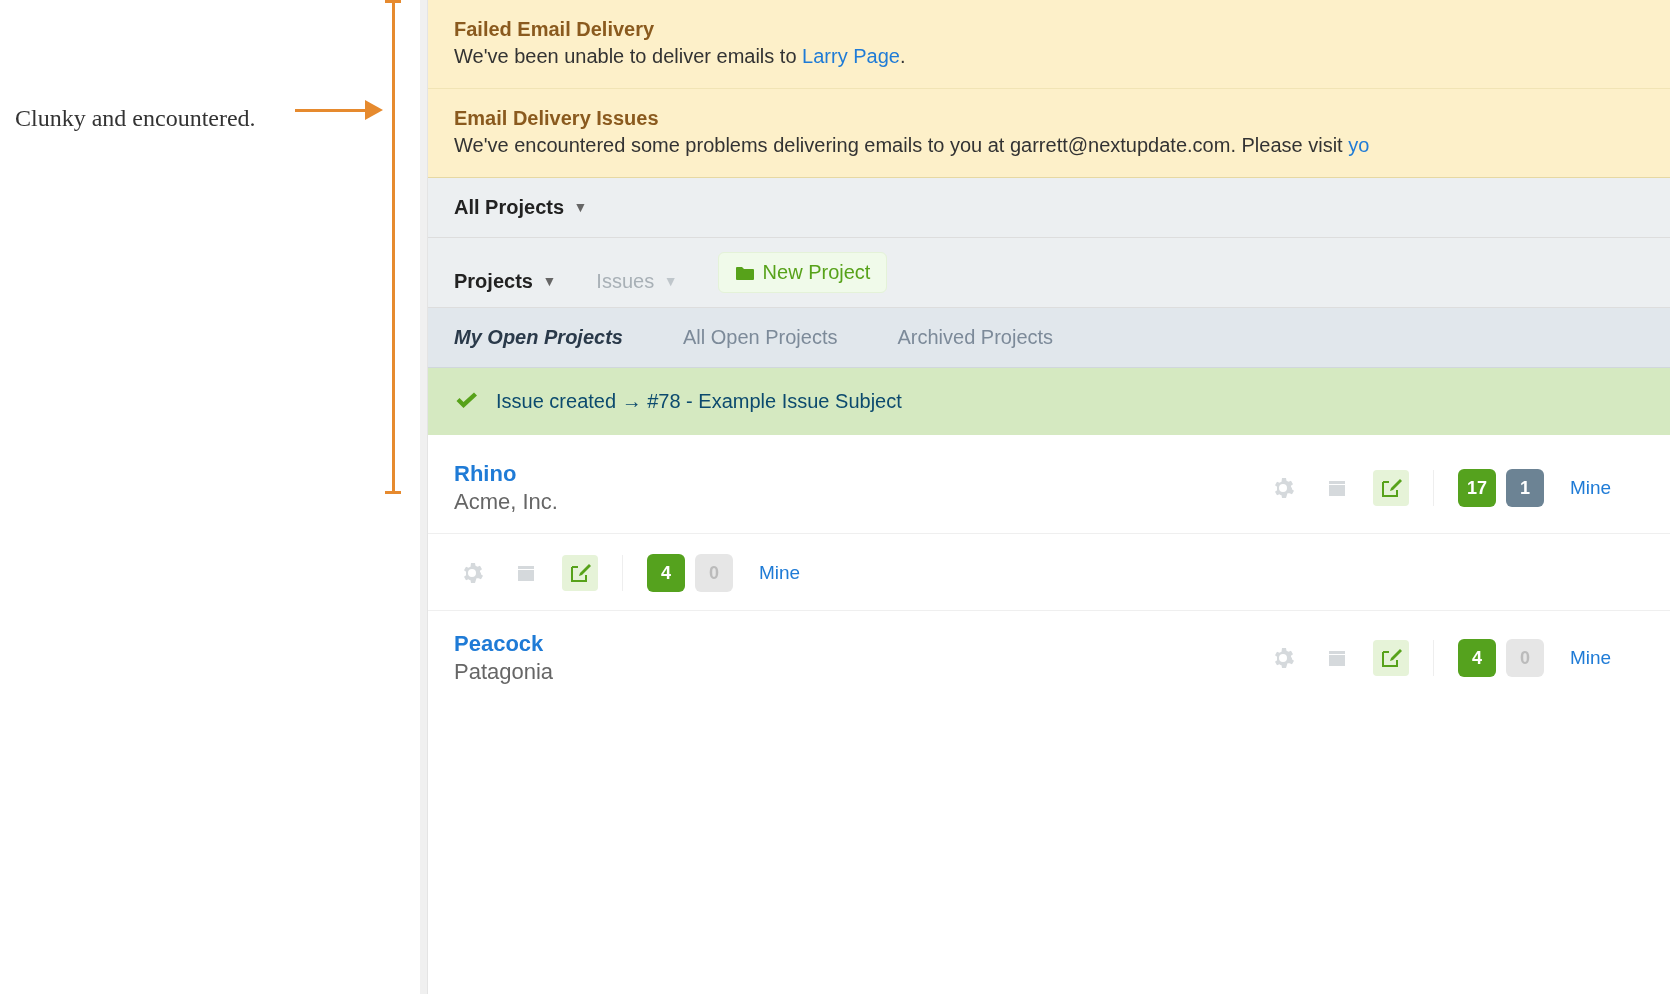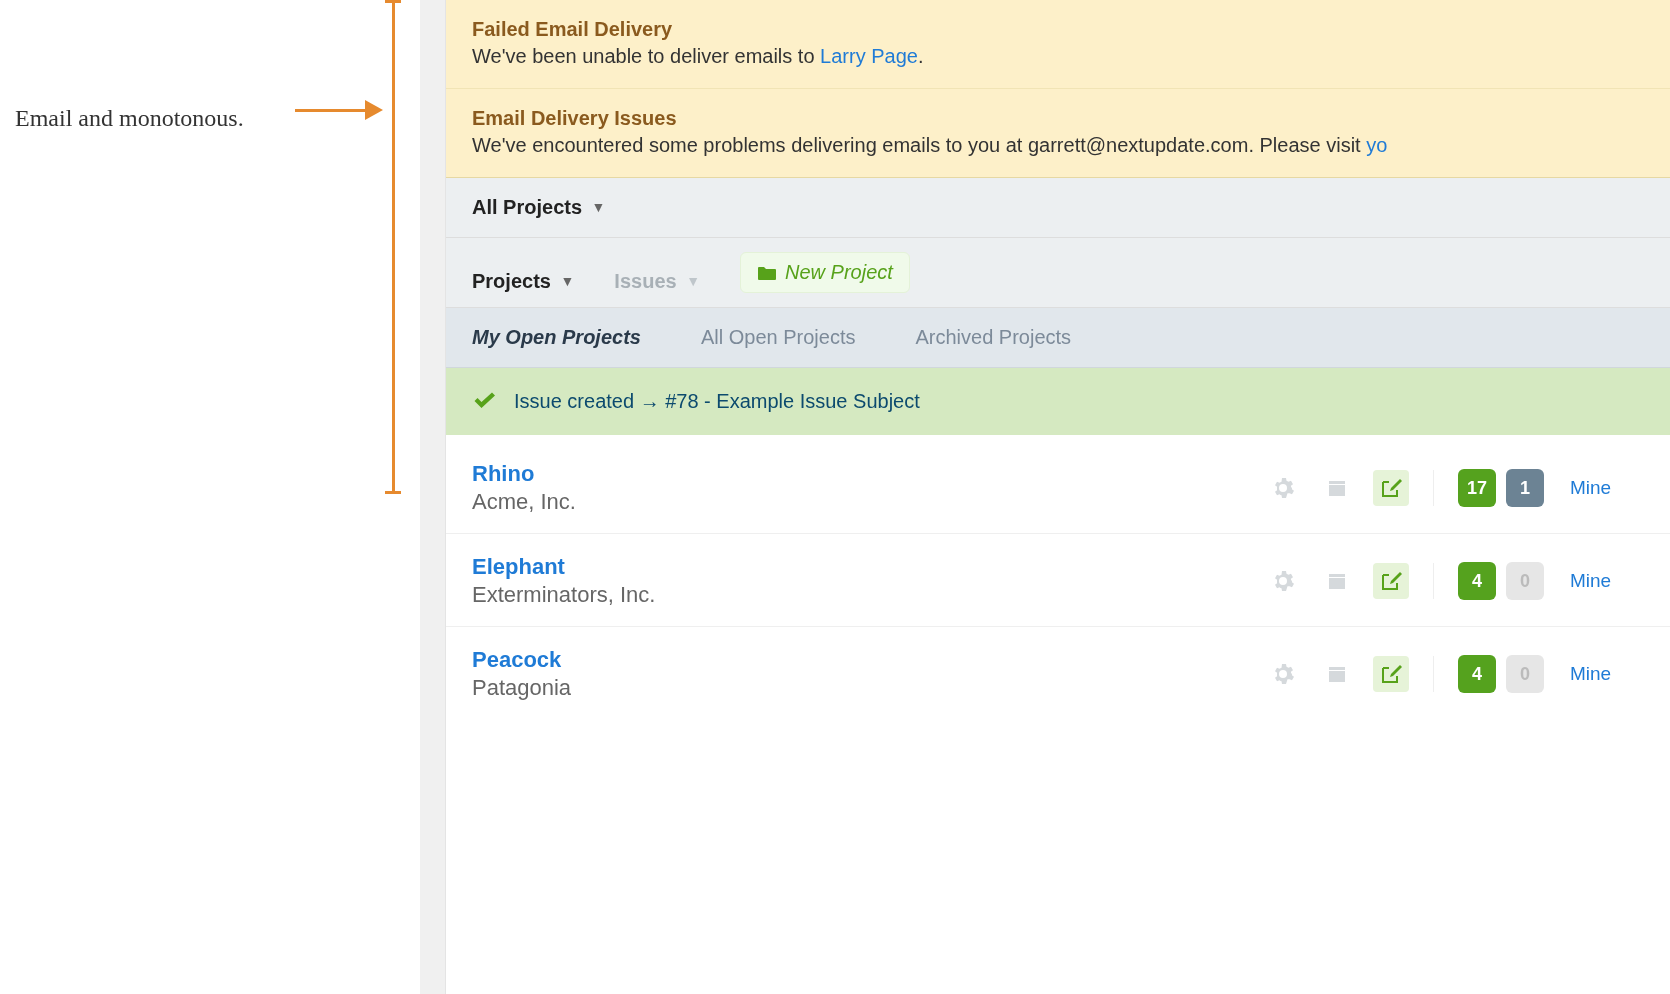--- a/index.html
+++ b/index.html
@@ -52,21 +52,21 @@
       margin: 0 auto;
     }
     .bracket-cap {
       width: 16px;
       height: 3px;
       background: #e68a2e;
     }
     .app-col {
       flex: 1;
       background: #f0f0f0;
-      padding-left: 25px;
+      padding-left: 7px;
       overflow: hidden;
       position: relative;
     }
     .app {
       background: #fff;
       border-left: 1px solid #e4e4e4;
       min-height: 100%;
     }
     .alert-box {
       background: #fdf0c9;
@@ -115,35 +115,34 @@
       gap: 40px;
     }
     .tb2-item {
       font-size: 20px;
       font-weight: 700;
       color: #222;
       cursor: pointer;
     }
     .tb2-item.inactive {
       color: #a8b0b6;
-      font-weight: 700;
+      font-weight: 400;
     }
     .new-project-btn {
       background: #f0faea;
       border: 1px solid #e4f2d8;
       border-radius: 6px;
       padding: 8px 16px;
       color: #57a21a;
       font-size: 20px;
       font-weight: 400;
       display: inline-flex;
       align-items: center;
       gap: 8px;
       cursor: pointer;
-      font-style: italic;
     }
     .tabs {
       background: #e1e7ec;
       border-bottom: 1px solid #d0d7dc;
       padding: 18px 26px;
       display: flex;
       gap: 60px;
     }
     .tab {
       font-size: 20px;
@@ -236,21 +235,21 @@
       font-size: 19px;
       margin-left: 16px;
       cursor: pointer;
     }
     svg { display: block; }
   </style>
 </head>
 <body>
 
 <div class="annotation-col">
-  <span class="annotation-text">Email and monotonous.</span>
+  <span class="annotation-text">Clunky and encountered.</span>
   <div class="arrow-wrap">
     <div class="arrow-line"></div>
     <div class="arrow-head"></div>
   </div>
   <div class="bracket">
     <div class="bracket-cap"></div>
     <div class="bracket-line" style="height:488px"></div>
     <div class="bracket-cap"></div>
   </div>
 </div>
@@ -345,24 +344,20 @@
           </span>
         </div>
         <div class="proj-counts">
           <span class="badge green">17</span>
           <span class="badge slate">1</span>
           <span class="mine-link">Mine</span>
         </div>
       </div>
 
       <div class="project-row">
-        <div class="proj-left">
-          <div class="proj-name">Elephant</div>
-          <div class="proj-company">Exterminators, Inc.</div>
-        </div>
         <div class="proj-actions">
           <span class="icon-btn">
             <span>
               <svg width="24" height="24" viewBox="0 0 24 24">
                   <path fill="#d5d9dc" d="M12 8a4 4 0 1 0 0 8 4 4 0 0 0 0-8zm9 4a7 7 0 0 1-.1 1.2l2.1 1.6-2 3.4-2.5-1a7 7 0 0 1-2 .1L15 22h-4l-.5-2.7a7 7 0 0 1-2-1.1l-2.5 1-2-3.4 2.1-1.6A7 7 0 0 1 6 12a7 7 0 0 1 .1-1.2L4 9.2l2-3.4 2.5 1a7 7 0 0 1 2-1.1L11 2h4l.5 2.7a7 7 0 0 1 2 1.1l2.5-1 2 3.4-2.1 1.6c.1.4.1.8.1 1.2z"></path>
                 </svg>
             </span>
           </span>
           <span class="icon-btn">
             <span>

